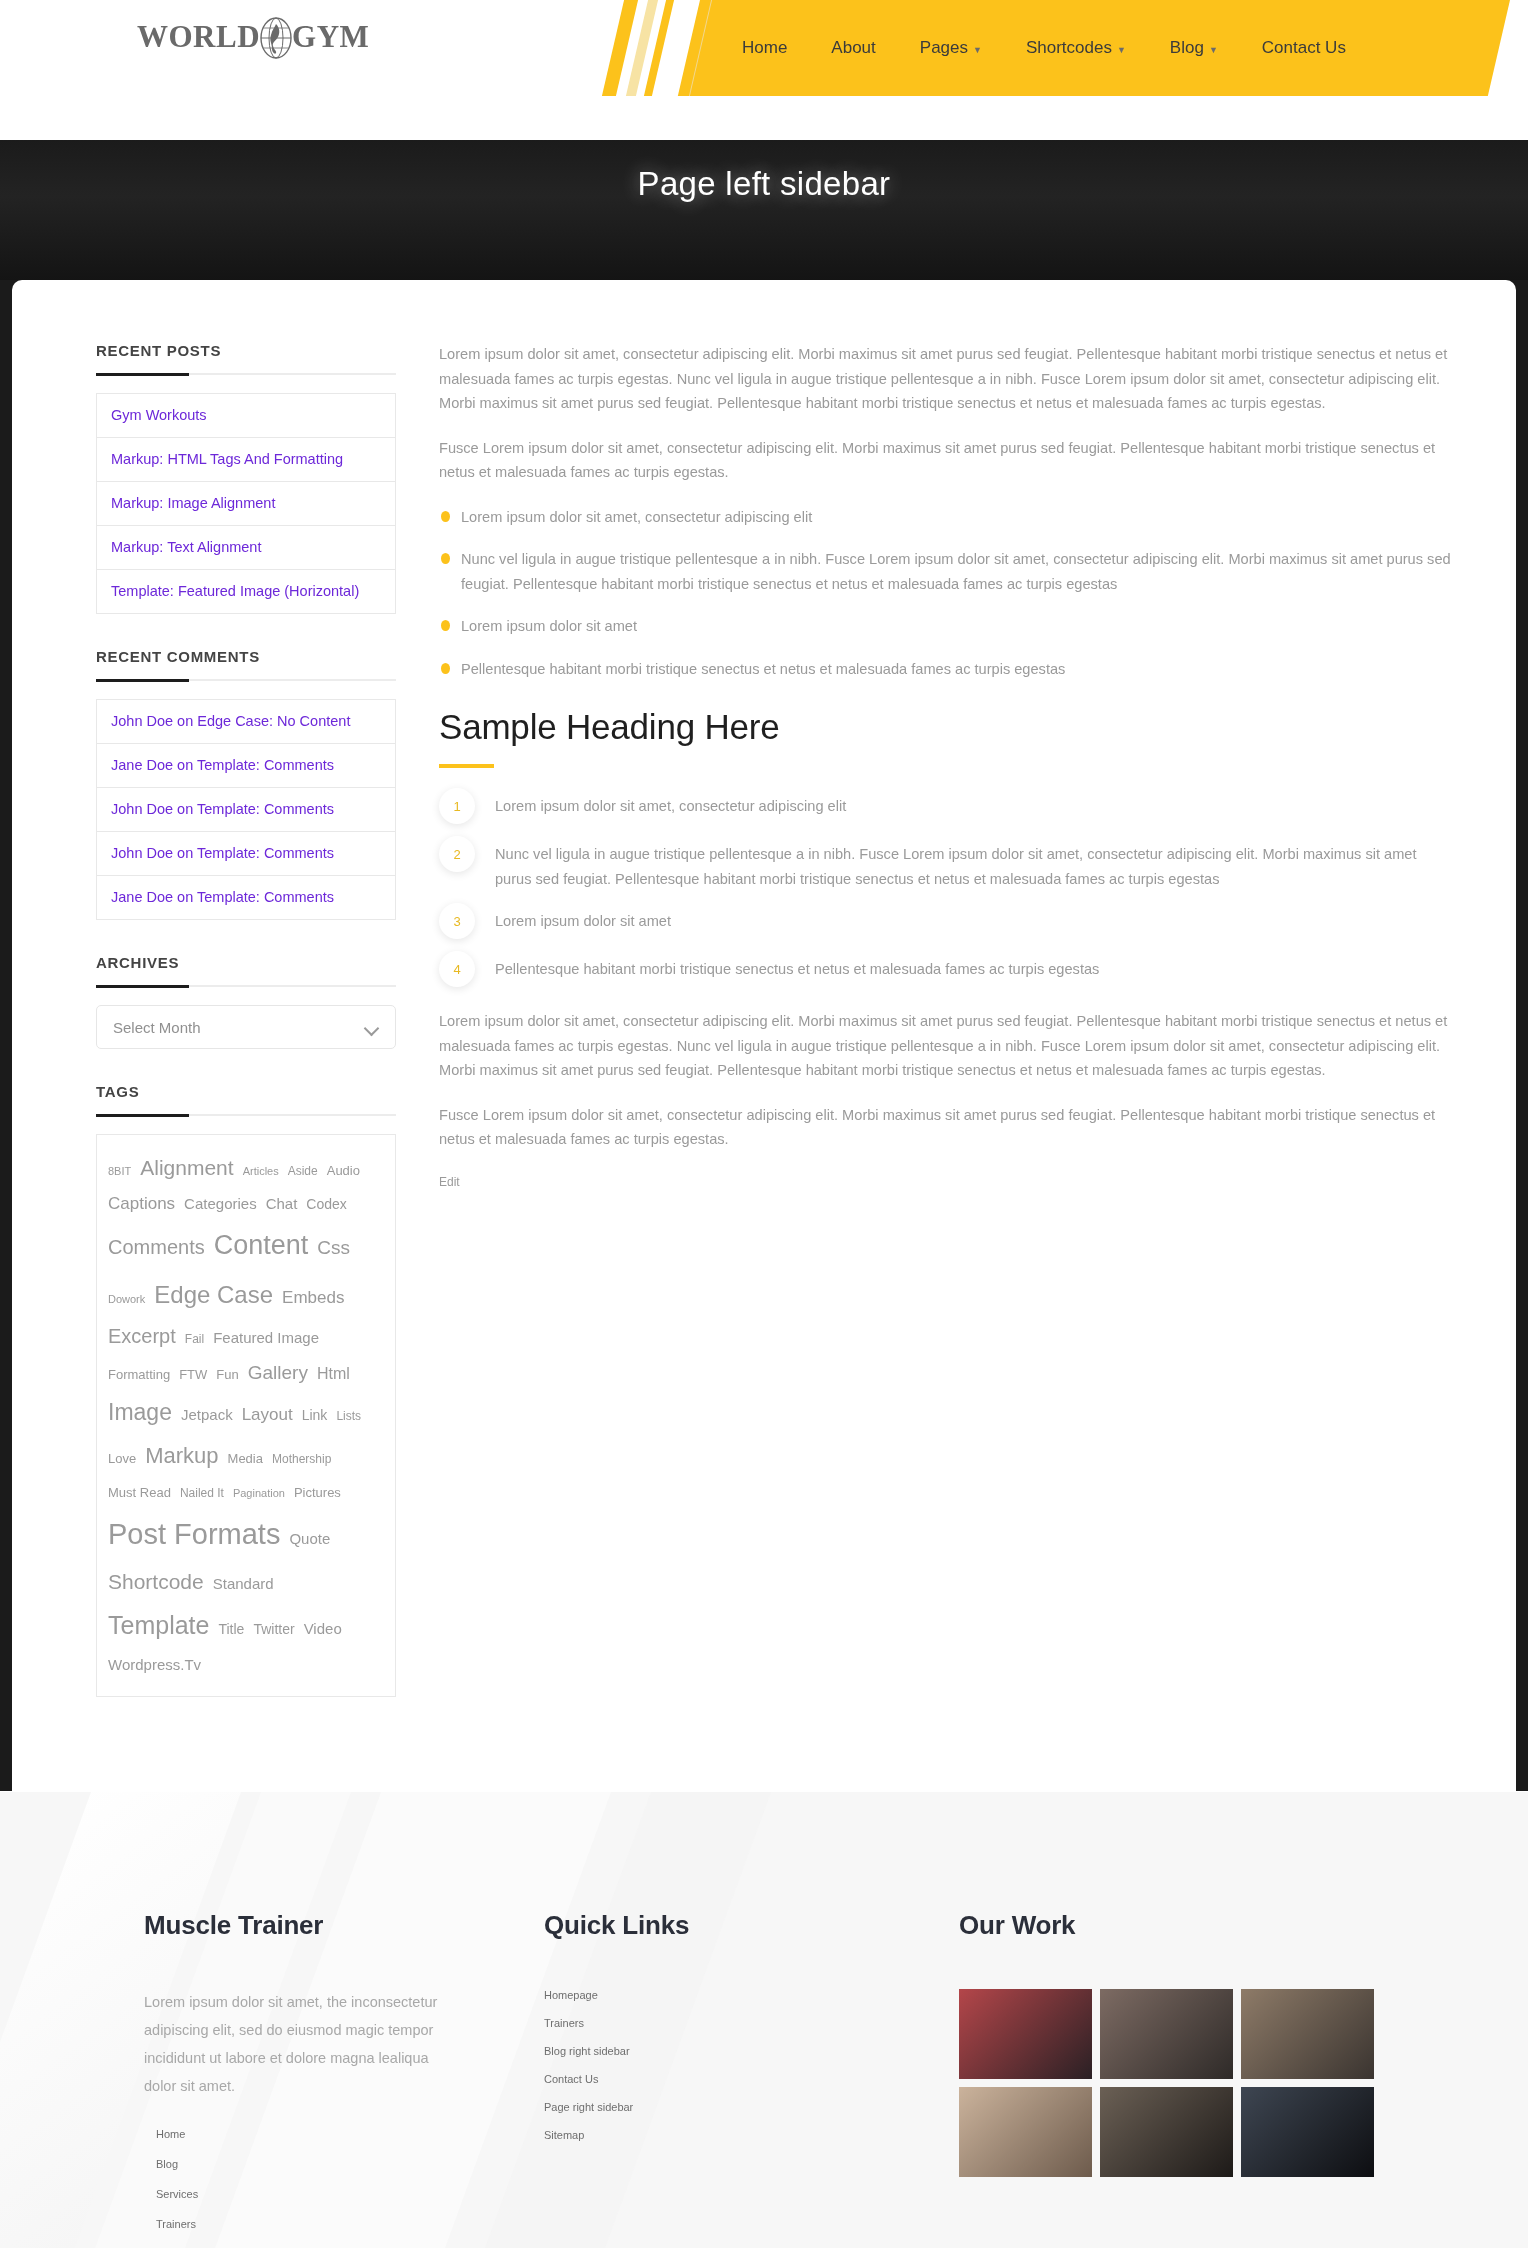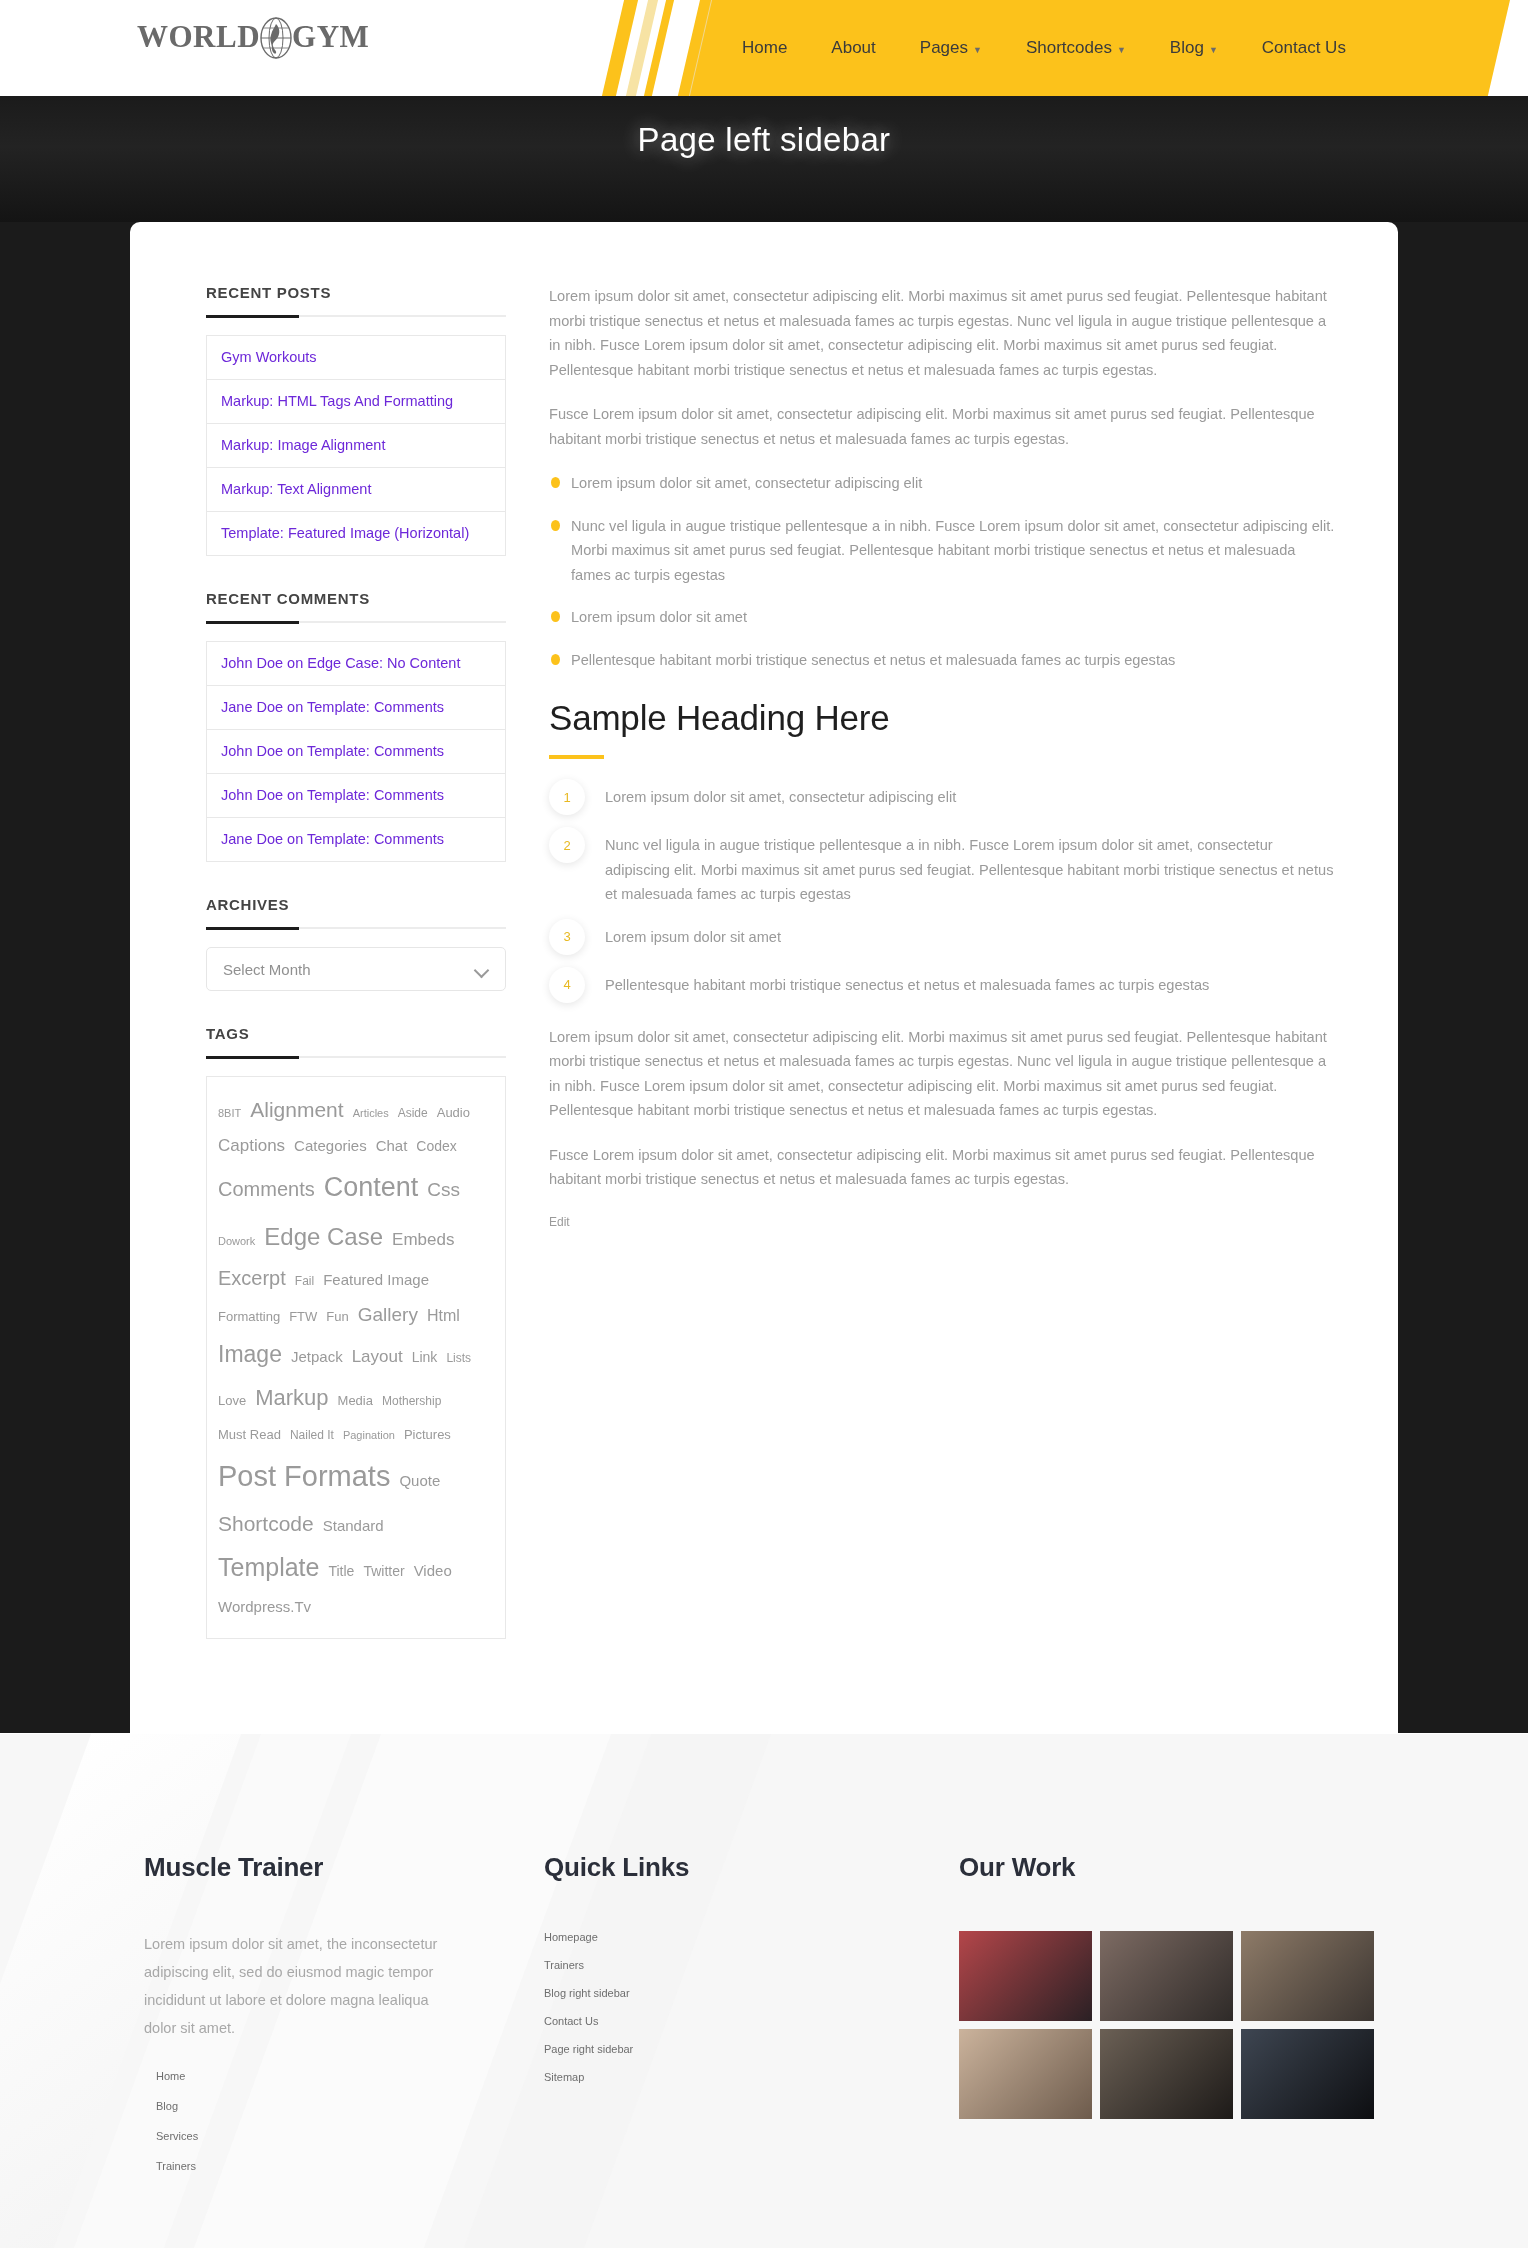--- a/index.html
+++ b/index.html
@@ -79,48 +79,49 @@
   }
   .nav-item .caret {
     font-size: 9px;
     margin-left: 5px;
     color: #6b6b6b;
   }
 
   
   .page-banner {
     position: relative;
-    height: 126px;
+    height: 140px;
     background: linear-gradient(180deg,#1b1b1b 0%, #232323 40%, #141414 100%);
     display: flex;
     align-items: flex-start;
     justify-content: center;
     padding-top: 25px;
+    margin-top: 44px;
   }
   .page-banner h1 {
     font-weight: 300;
     font-size: 33px;
     color: #ffffff;
     letter-spacing: 0.3px;
     text-shadow: 0 0 18px rgba(255,255,255,.45);
   }
 
   
   .content-shell {
     position: relative;
     background: #1b1b1b;
     padding-bottom: 0;
   }
   .content-card {
     position: relative;
-    width: 1268px;
+    width: 1504px;
     margin: 0 auto;
     background: #ffffff;
     border-radius: 10px 10px 0 0;
-    padding: 62px 0 60px 4px;
+    padding: 62px 0 60px 12px;
     display: flex;
     min-height: 1380px;
   }
   .below-card {
     background: #ffffff;
     height: 1px;
   }
 
   
   .sidebar {

